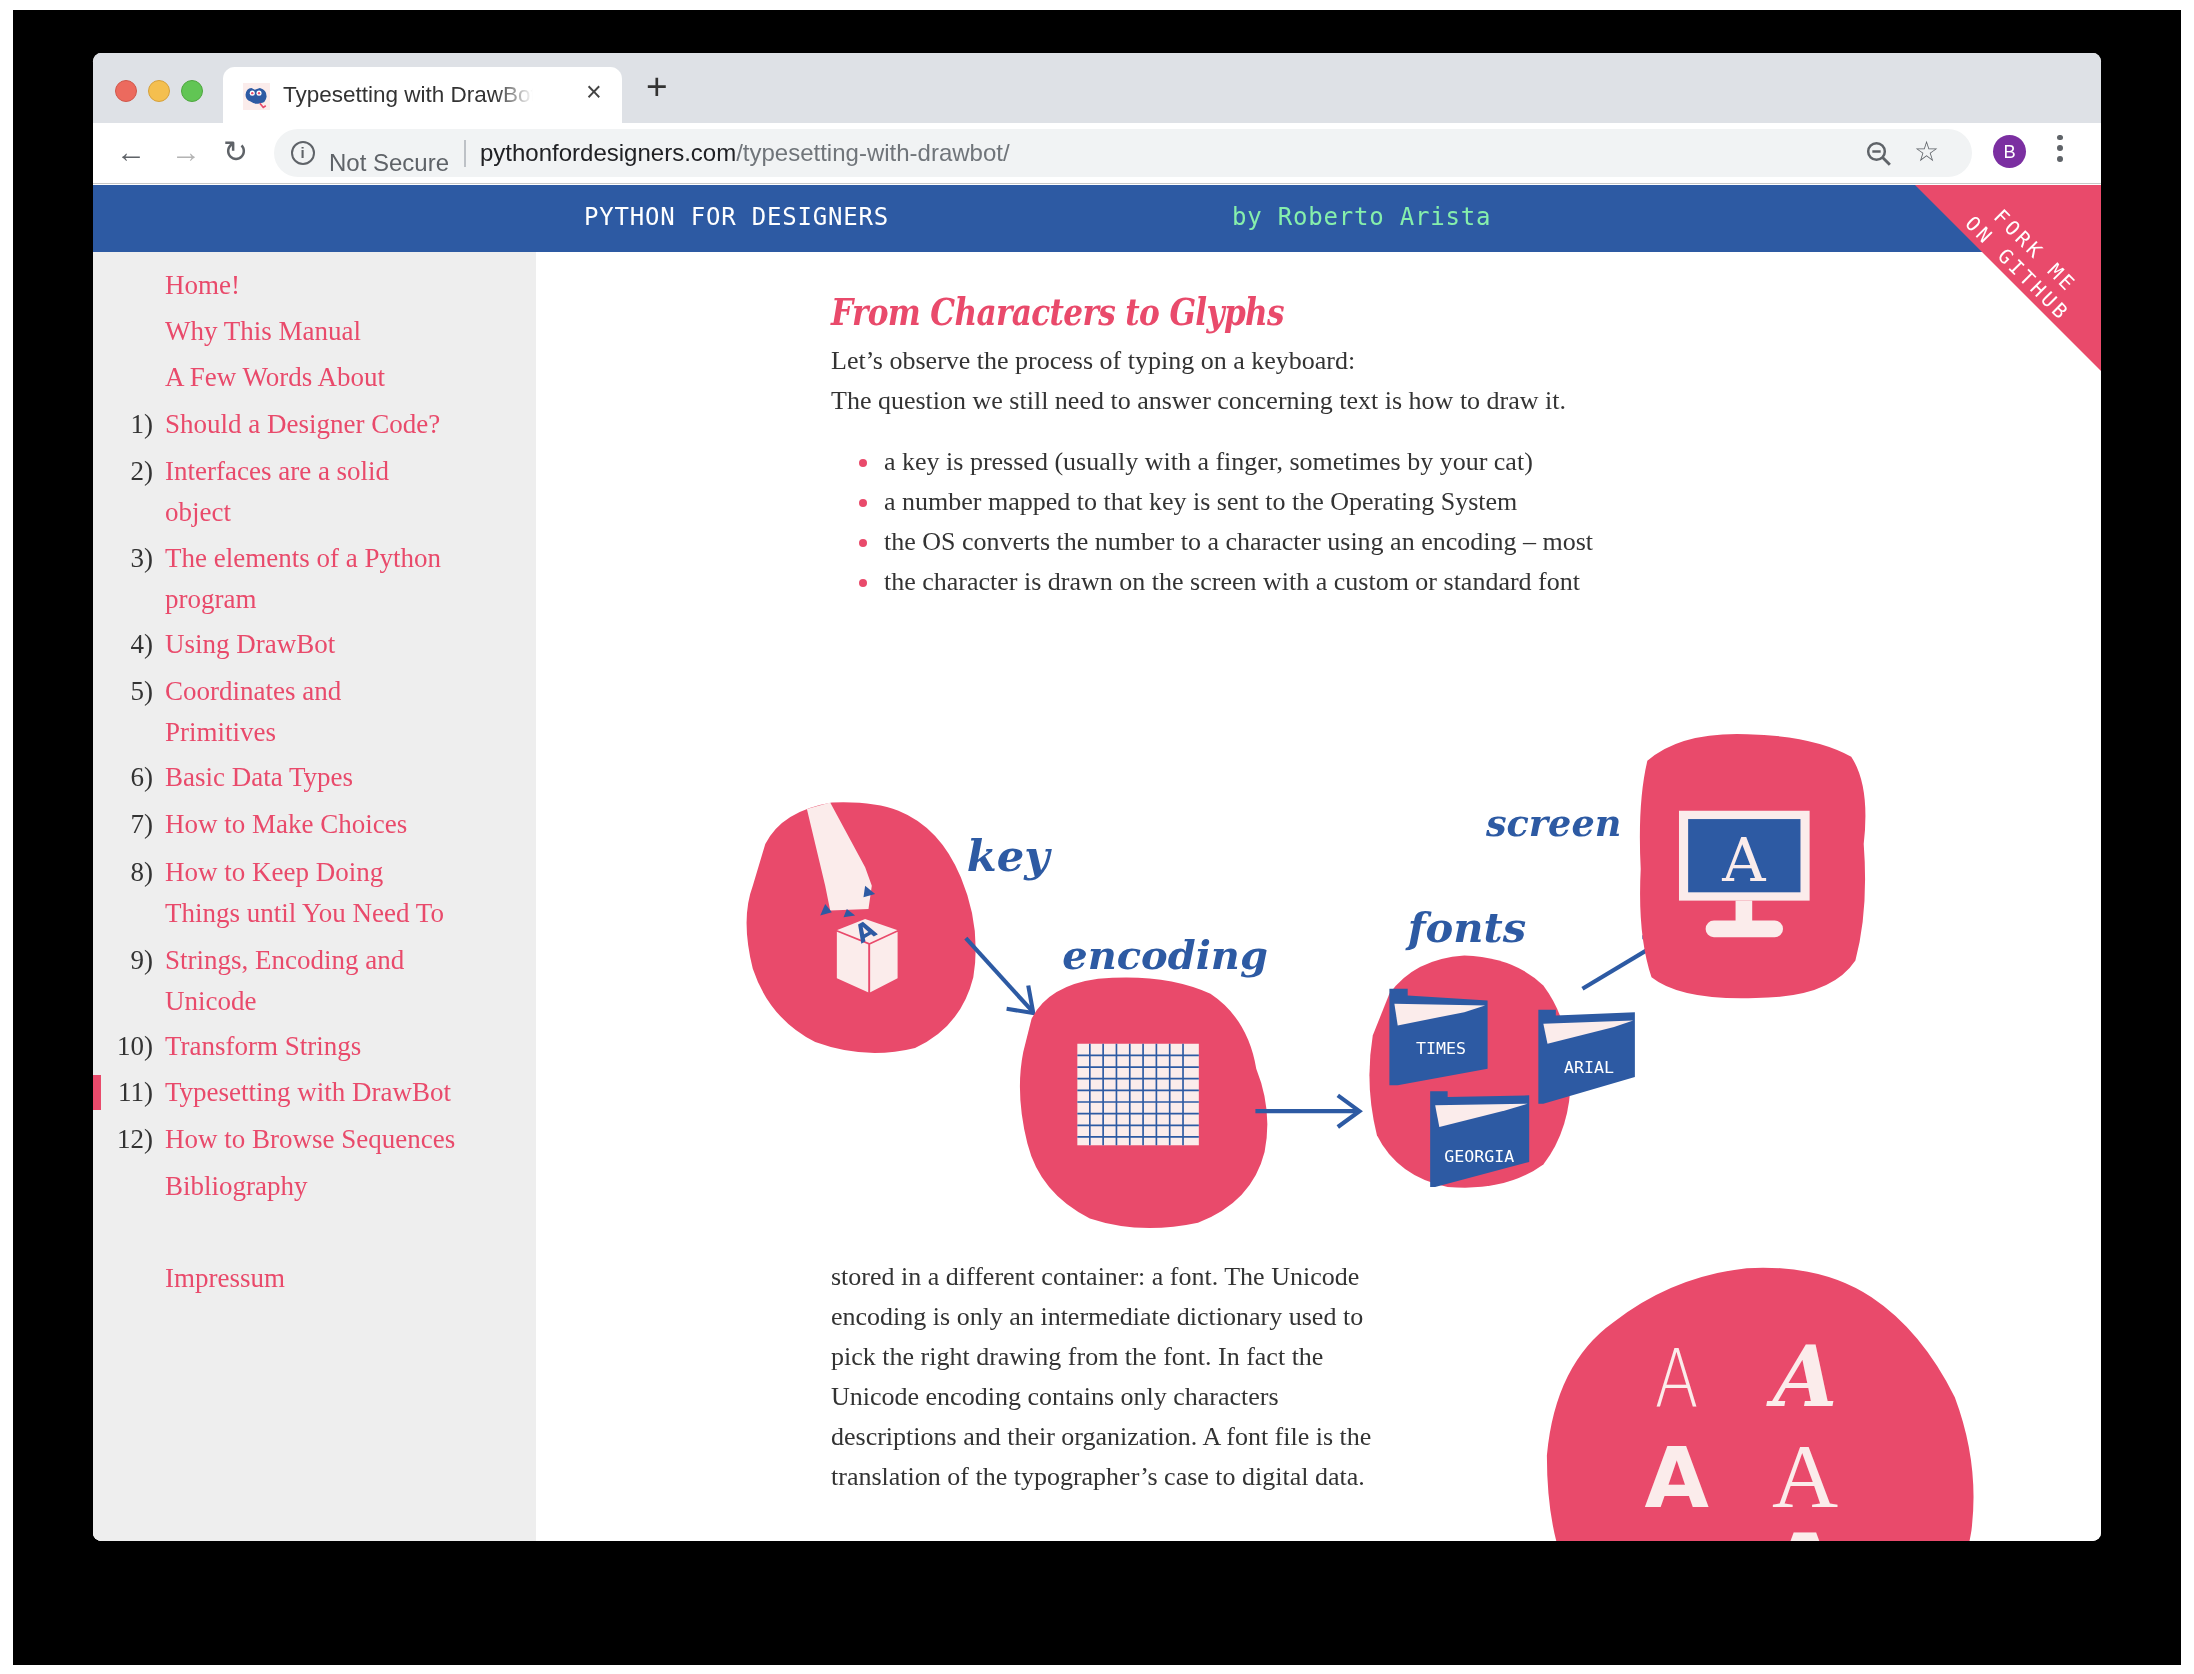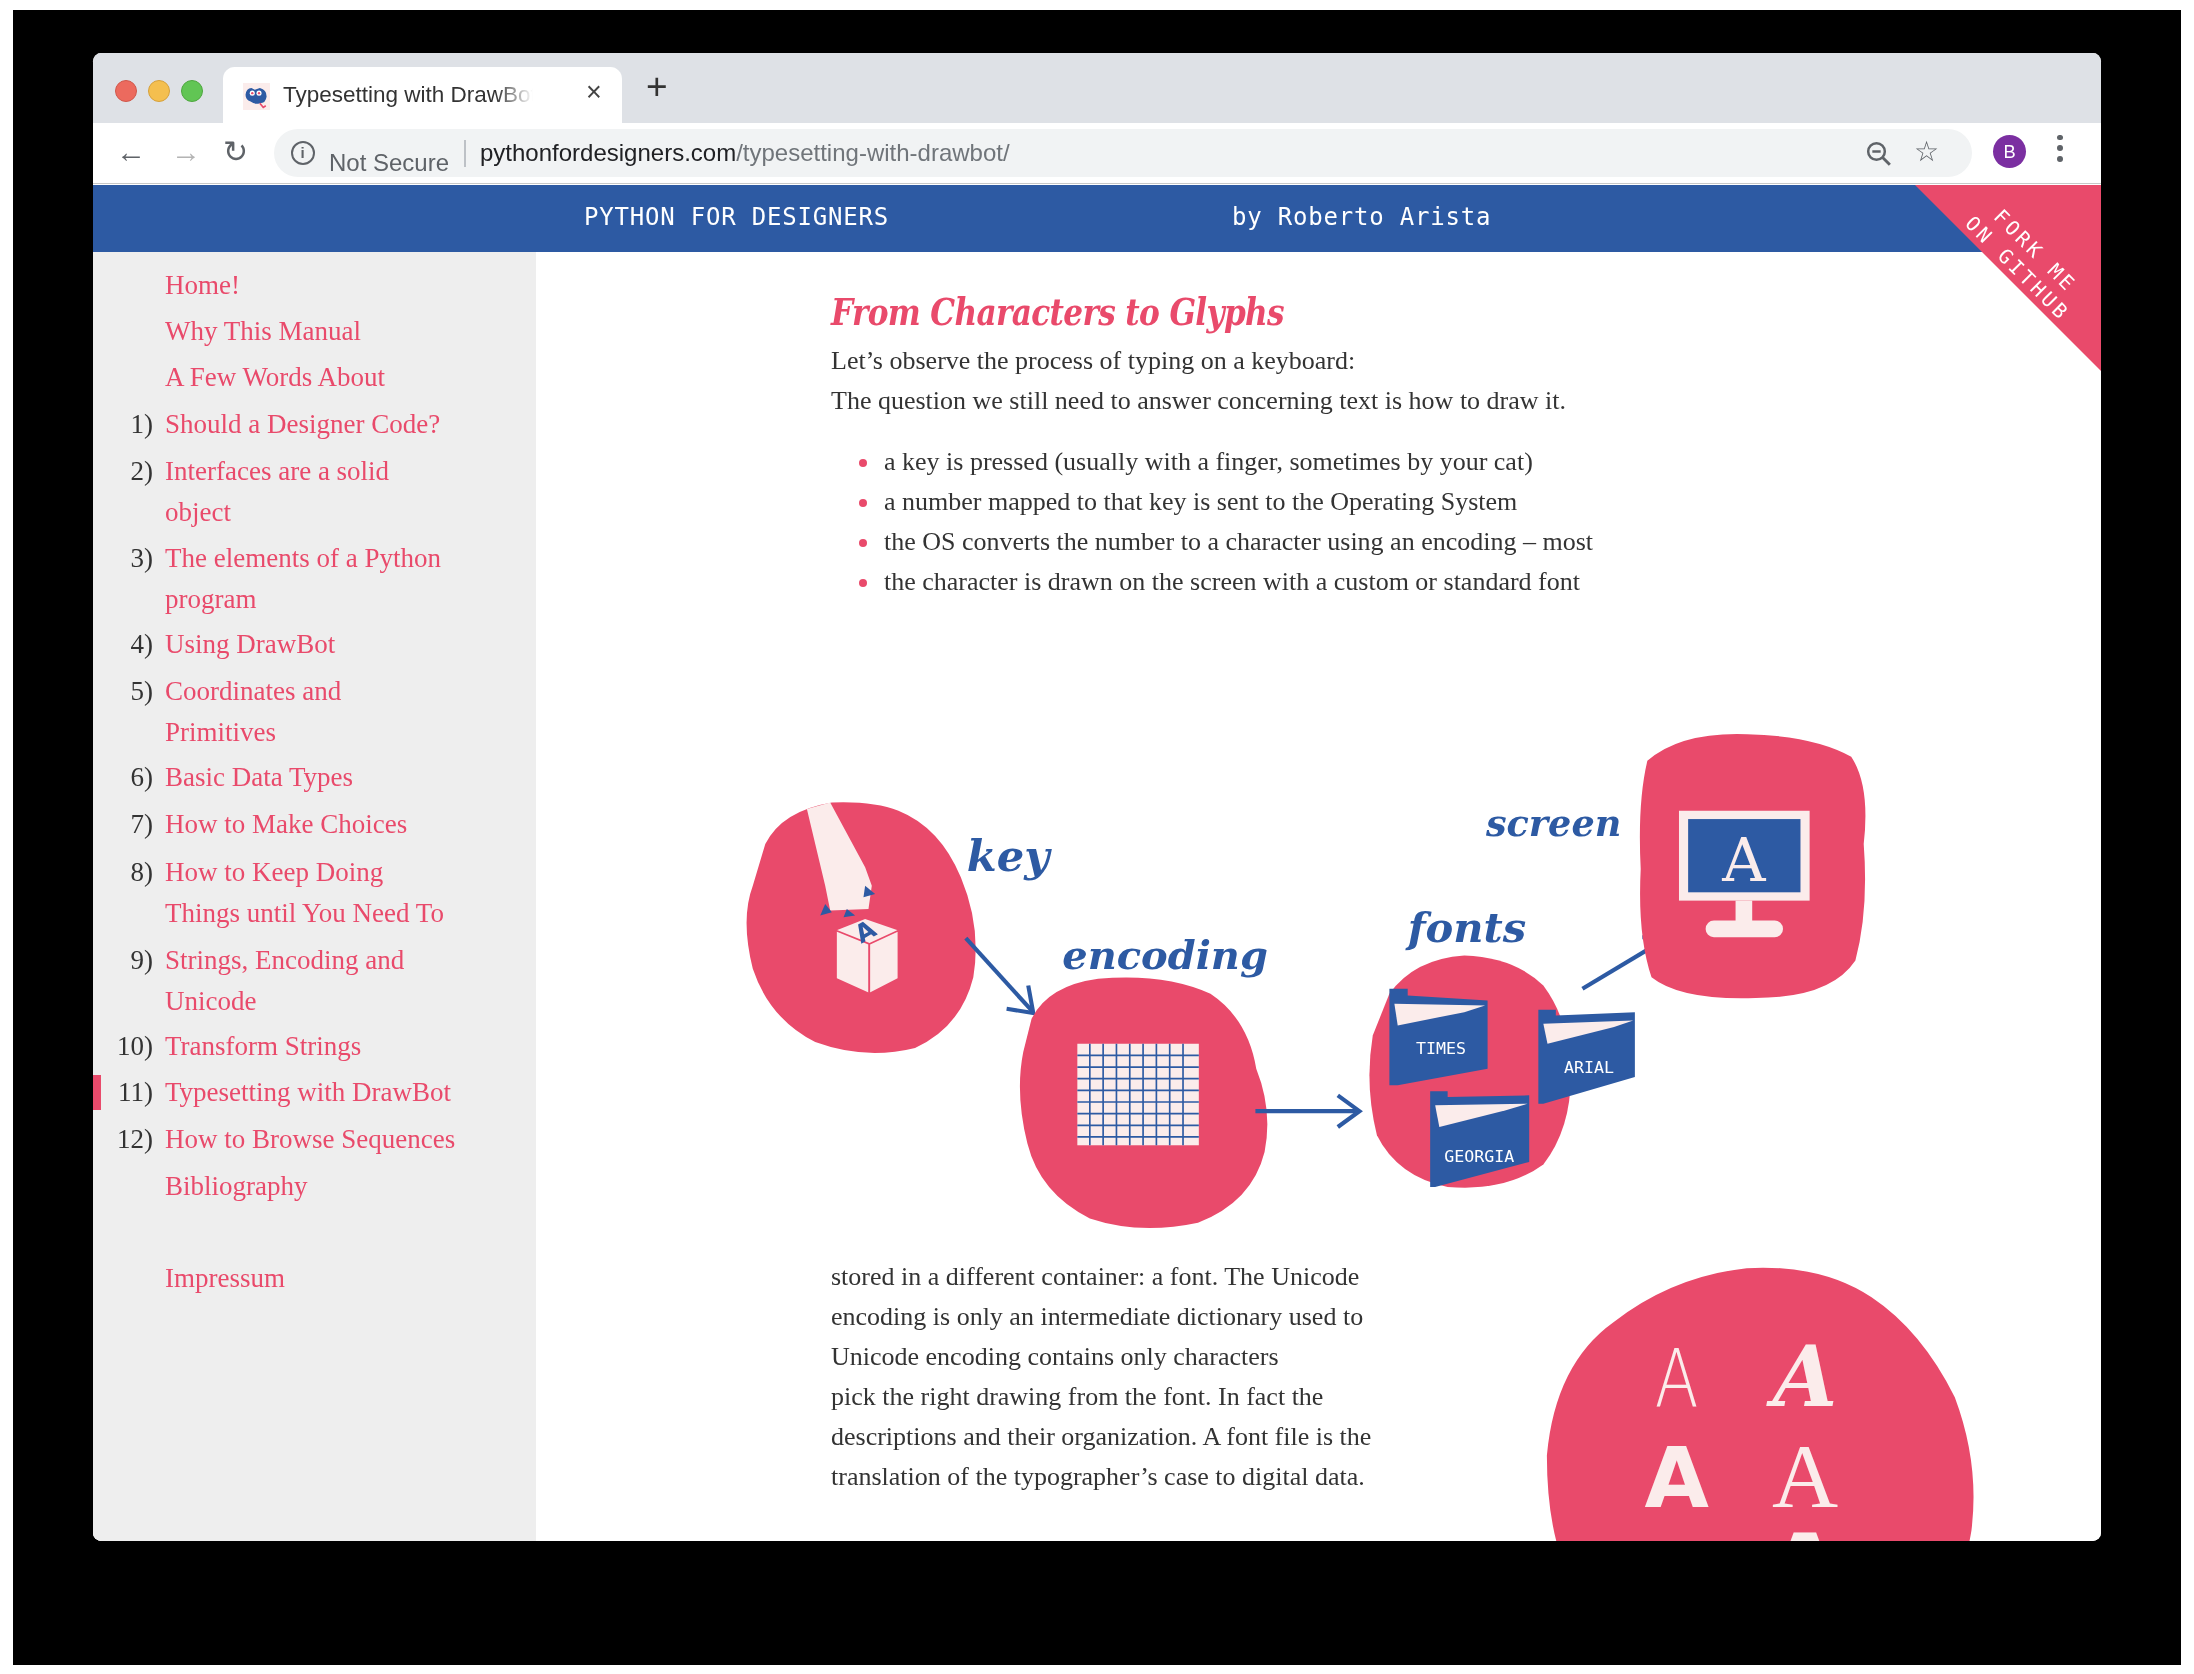--- a/index.html
+++ b/index.html
@@ -32,21 +32,21 @@
   .url-path{color:#70757a;}
   .zoom-icon{position:absolute;left:1590px;top:10px;width:30px;height:30px;}
   .star-icon{position:absolute;left:1640px;top:6.7px;font-size:28px;color:#5f6368;}
   .avatar{position:absolute;left:1900px;top:11.7px;width:33px;height:33px;border-radius:50%;background:#7b2fa1;color:#fff;font-size:18.3px;text-align:center;line-height:33px;}
   .menu-icon{position:absolute;left:1964px;top:11.7px;width:6.7px;height:33px;}
   .menu-icon span{display:block;width:5.8px;height:5.8px;border-radius:50%;background:#5f6368;margin:0 0 5px 0;}
   
   .page{position:absolute;left:0;top:132px;width:100%;height:1357px;background:#fff;overflow:hidden;}
   .site-header{position:absolute;left:0;top:0;width:100%;height:67px;background:#2d5aa3;}
   .site-title{position:absolute;left:491px;top:18.3px;font-family:"DejaVu Sans Mono","Liberation Mono",monospace;font-size:24px;color:#fff;letter-spacing:0.8px;}
-  .site-author{position:absolute;left:1139px;top:18.3px;font-family:"DejaVu Sans Mono","Liberation Mono",monospace;font-size:24px;color:#ffffff;letter-spacing:0.8px;}
+  .site-author{position:absolute;left:1139px;top:18.3px;font-family:"DejaVu Sans Mono","Liberation Mono",monospace;font-size:24px;color:#86efac;letter-spacing:0.8px;}
   .fork-ribbon{position:absolute;right:0;top:0;width:186px;height:186px;}
   .fork-ribbon svg{display:block;}
   .sidebar{position:absolute;left:0;top:67px;width:443px;height:1289px;background:#eeeeee;}
   .nav-item{position:absolute;left:0;width:443px;font-family:"Liberation Serif","DejaVu Serif",serif;font-size:27px;line-height:41px;}
   .nav-num{position:absolute;right:383px;top:0;color:#333;text-align:right;white-space:nowrap;}
   .nav-label{position:absolute;left:72px;top:0;width:350px;color:#e94a6b;text-decoration:none;}
   .active-bar{position:absolute;left:0;width:7.5px;height:35px;background:#e94a6b;}
   .content{position:absolute;left:443px;top:67px;width:1565px;height:1289px;}
   .page-heading{position:absolute;left:295px;top:37px;font-family:"DejaVu Serif",serif;font-style:italic;font-weight:bold;font-size:38px;color:#e94a6b;letter-spacing:-0.8px;transform:scaleX(0.82);transform-origin:left;white-space:nowrap;}
   .para{position:absolute;left:295px;font-family:"Liberation Serif","DejaVu Serif",serif;font-size:26px;line-height:40px;color:#333;}
@@ -338,22 +338,22 @@
             <rect x="1206" y="218" width="20" height="28" fill="#fbeceb"></rect>
             <rect x="1170" y="242" width="93" height="20" rx="10" fill="#fbeceb"></rect>
           </g>
           <text x="906" y="140" font-family="DejaVu Serif, serif" font-style="italic" font-weight="bold" font-size="44" fill="#2d5aa3">screen</text>
         </svg>
       </div>
 
       <div class="para" style="top:1005px;width:683px;" id="para2">
           <div>stored in a different container: a font. The Unicode</div>
           <div>encoding is only an intermediate dictionary used to</div>
+          <div>pick the right drawing from the font. In fact the</div>
           <div>Unicode encoding contains only characters</div>
-          <div>pick the right drawing from the font. In fact the</div>
           <div>descriptions and their organization. A font file is the</div>
           <div>translation of the typographer’s case to digital data.</div>
         </div>
 
       <div class="a-blob">
         <svg width="450" height="333" viewBox="0 0 540 400">
           <path d="M20,230 Q30,120 100,70 Q170,15 260,5 Q350,0 410,40 Q470,80 510,160 Q540,240 530,320 Q520,380 500,400 L60,400 Q20,340 20,230 Z" fill="#e94a6b"></path>
           <g fill="#fbeceb" text-anchor="middle">
             <text x="176" y="170" font-family="DejaVu Sans, sans-serif" font-size="96" font-weight="300" transform="scale(0.8,1) translate(44,0)">A</text>
             <text x="330" y="170" font-family="DejaVu Serif, serif" font-style="italic" font-weight="bold" font-size="100">A</text>

